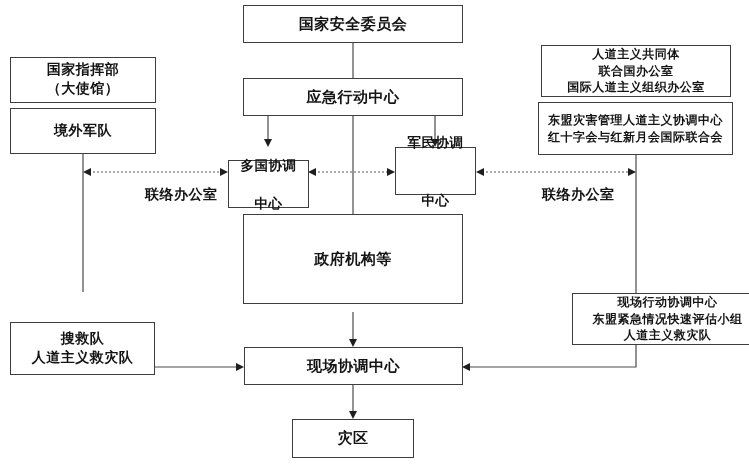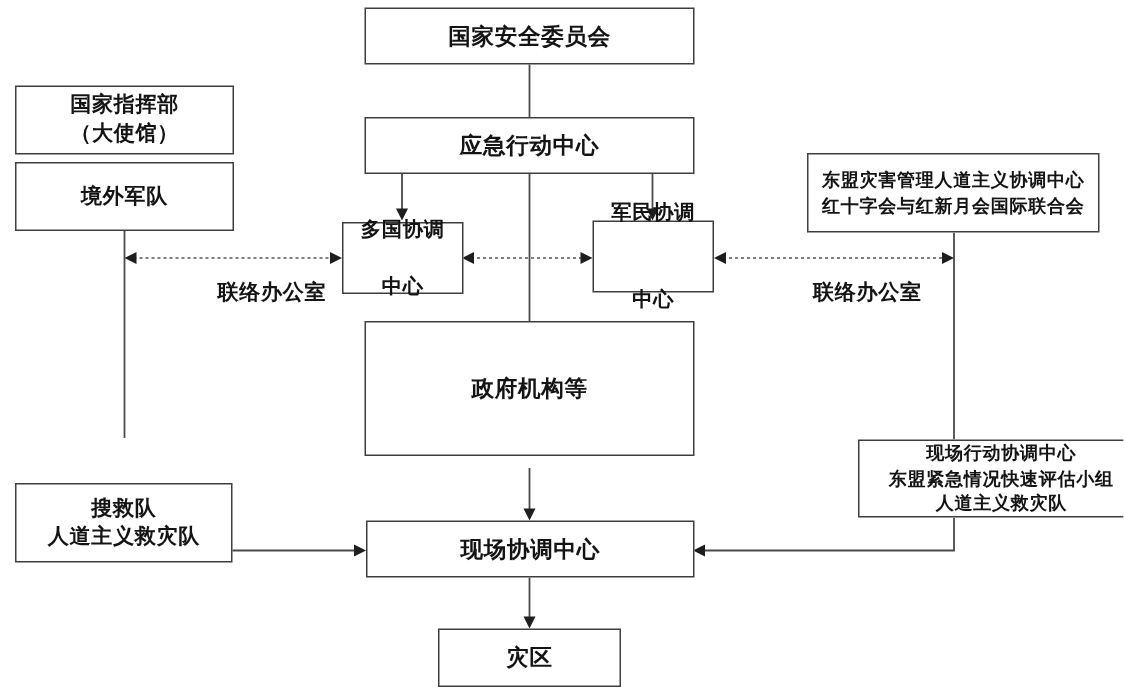--- a/index.html
+++ b/index.html
@@ -18,21 +18,21 @@
     border:1.5px solid #3e3e3e;
     display:flex;flex-direction:column;
     align-items:center;justify-content:center;
     text-align:center;
     color:#141414;
     font-weight:600;
     letter-spacing:0.5px;
     line-height:1.35;
   }
   .fs15{font-size:15px;}
-  .fs14{font-size:14px;}
+  .fs14{font-size:14px;font-family:Liberation Serif, serif;}
   .fs13{font-size:13.5px;}
   .fs12{font-size:12px;line-height:1.38;}
   .diagram-label{
     position:absolute;
     color:#141414;
     font-size:14px;
     font-weight:600;
     letter-spacing:0.5px;
     white-space:nowrap;
     padding-left:24px;
@@ -90,27 +90,32 @@
 
   <div class="box fs14" style="left:10px;top:57px;width:146px;height:46px;">
     <div>国家指挥部</div>
     <div>（大使馆）</div>
   </div>
 
   <div class="box fs14" style="left:10px;top:108px;width:146px;height:46px;">
     <div>境外军队</div>
   </div>
 
+  <div class="box fs12" style="left:541px;top:45px;width:190px;height:52px;">
+    <div>人道主义共同体</div>
+    <div>联合国办公室</div>
+    <div>国际人道主义组织办公室</div>
+  </div>
 
   <div class="box fs12" style="left:538px;top:102px;width:195px;height:53px;">
     <div>东盟灾害管理人道主义协调中心</div>
     <div>红十字会与红新月会国际联合会</div>
   </div>
 
-  <div class="box fs13" style="left:228px;top:148px;width:81px;height:48px;gap:20px;">
+  <div class="box fs13" style="left:228px;top:160px;width:81px;height:48px;gap:20px;">
     <div>多国协调</div>
     <div>中心</div>
   </div>
 
   <div class="box fs13" style="left:395px;top:147px;width:81px;height:48px;gap:40px;">
     <div>军民协调</div>
     <div>中心</div>
   </div>
 
   <div class="box fs15" style="left:243px;top:214px;width:220px;height:90px;">

